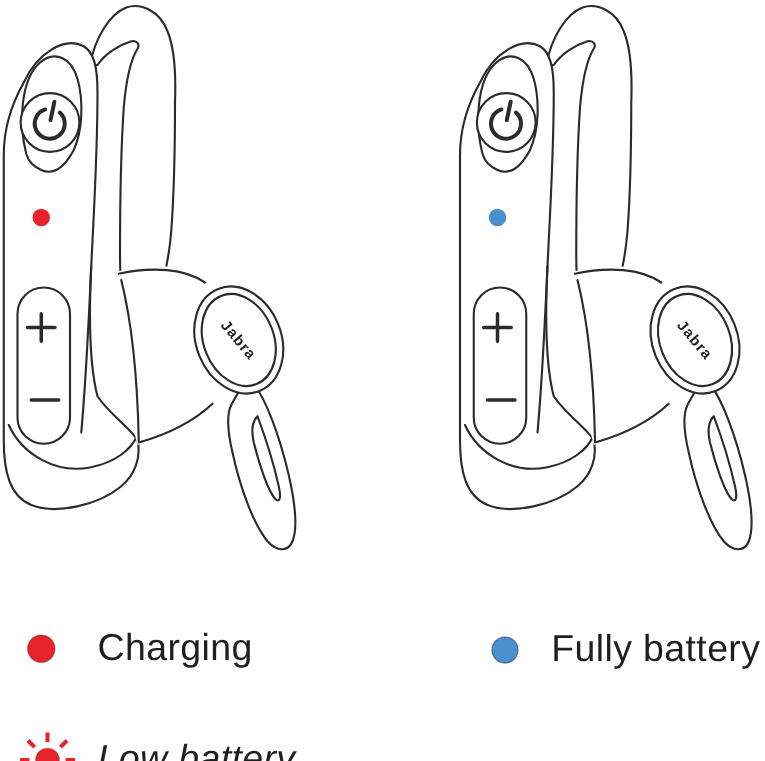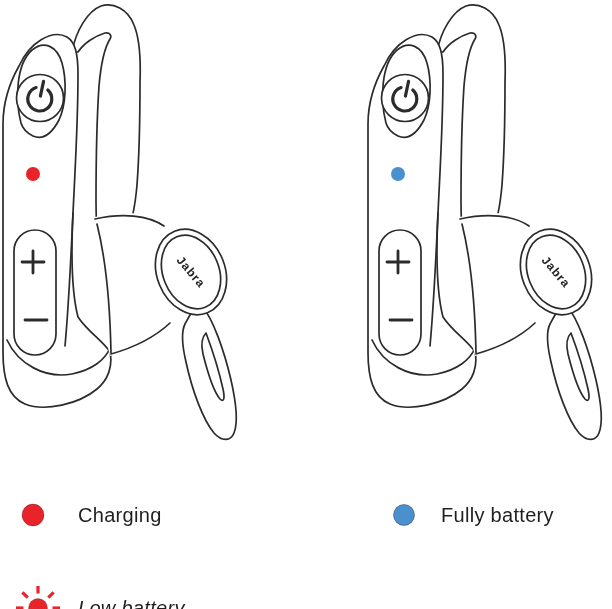--- a/index.html
+++ b/index.html
@@ -11,21 +11,21 @@
     overflow:hidden;
   }
   figure.headset{margin:0;padding:0;position:absolute;top:2px;}
   figure.headset.left{left:0;}
   figure.headset.right{left:365px;}
   .legend-item{
     position:absolute;
     display:flex;align-items:center;
   }
   .legend-item .label{
-    font-size:20px;
+    font-size:30px;
     color:#1f1f1f;
     letter-spacing:0.3px;
     white-space:nowrap;
   }
   .legend-item.charging{left:20px;top:502px;}
   .legend-item.charging .swatch{margin-right:32px;}
   .legend-item.fully-charged{left:392px;top:503px;}
   .legend-item.fully-charged .swatch{margin-right:25px;}
   .legend-item.low-battery{left:12px;top:582px;font-style:italic;}
   .legend-item.low-battery .swatch{margin-right:14px;}

